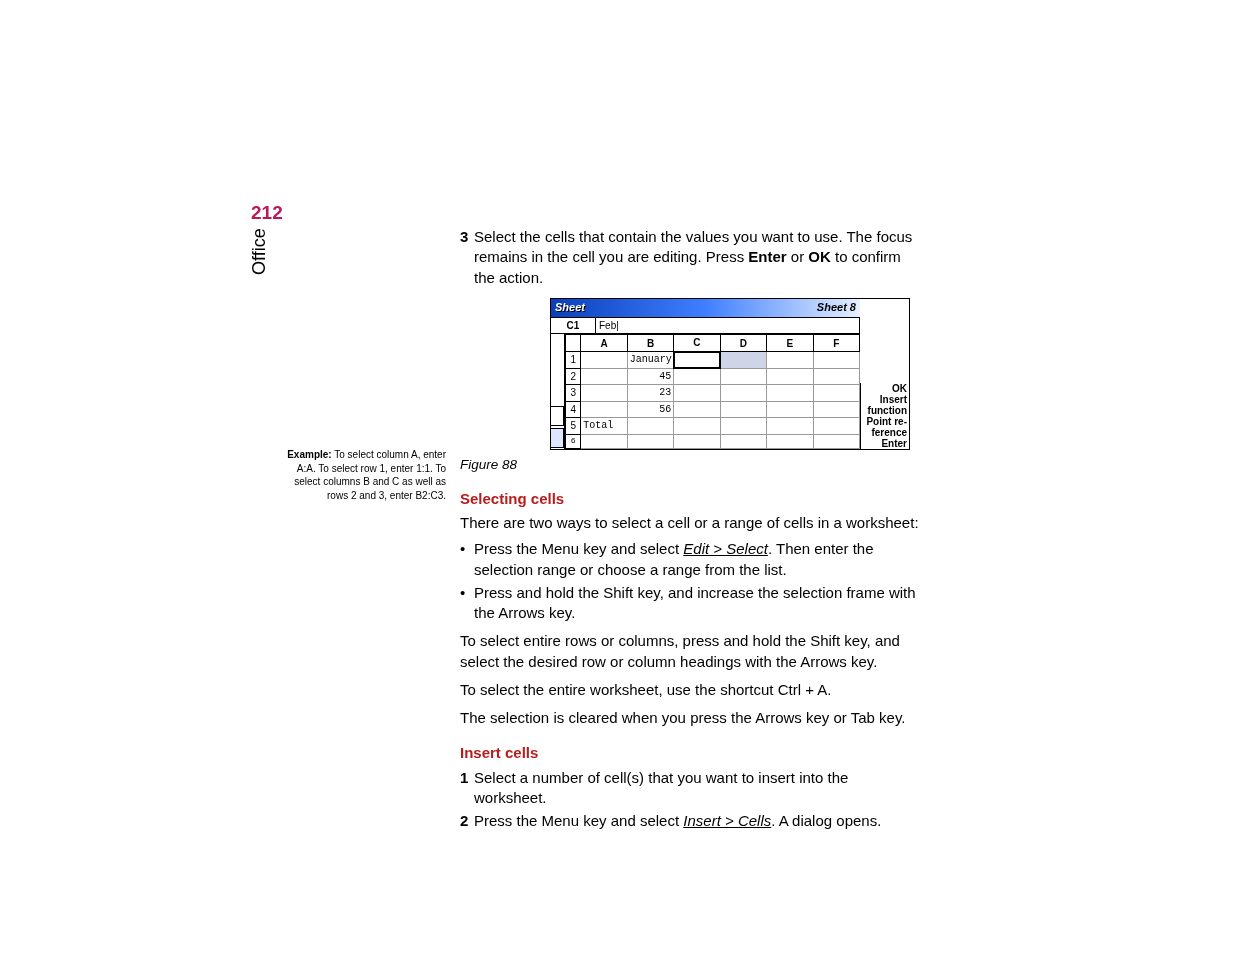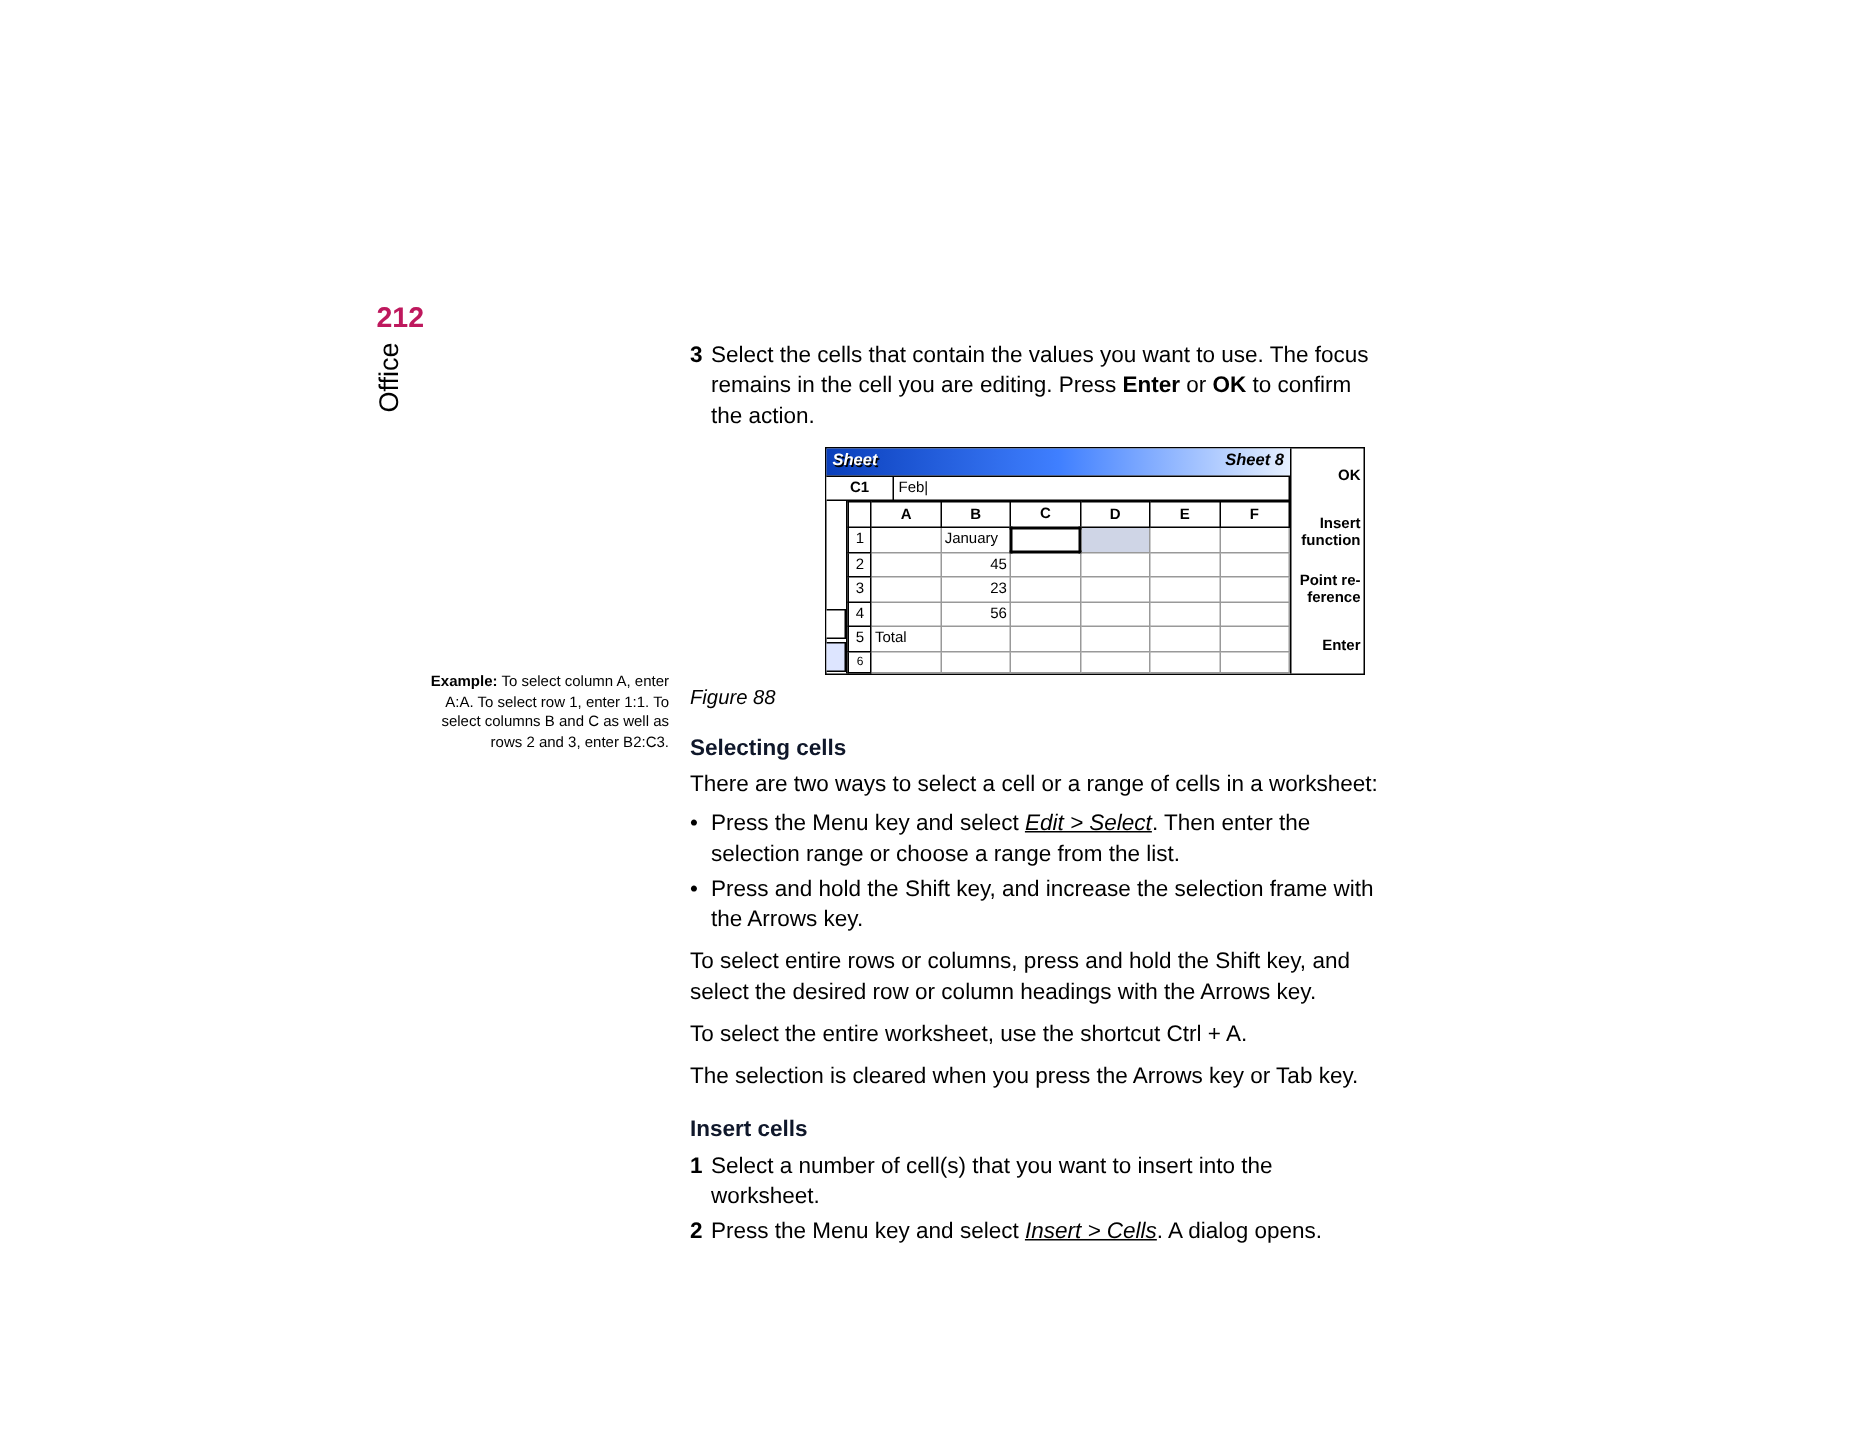--- a/index.html
+++ b/index.html
@@ -75,38 +75,39 @@
   .step-text, .bullet-text { flex: 1; }
   .step-text b, .bullet-text b { font-weight: bold; }
   .step-text i, .bullet-text i { font-style: italic; text-decoration: underline; }
   .para { margin: 8px 0; }
   .figure-caption {
     font-style: italic;
     font-size: 13.5px;
     margin-top: 6px;
   }
   .heading-blue {
-    color: #0f172a;
+    color: #b91c1c;
     font-weight: bold;
     font-size: 15px;
     margin-top: 15px;
     margin-bottom: 4px;
   }
   .intro-text {
     margin-bottom: 6px;
   }
 
   
   .sheet-figure {
     margin: 10px 0 0 90px;
     width: 360px;
     border: 1px solid #000;
     box-sizing: border-box;
     background: #fff;
     display: flex;
+    align-items: flex-end;
   }
   .sheet-left {
     flex: 1;
     display: flex;
     flex-direction: column;
   }
   .titlebar {
     height: 18px;
     background: linear-gradient(to right, #0a3fbb, #3f7fff, #e6f0ff);
     display: flex;
@@ -177,21 +178,21 @@
     font-weight: normal;
     text-align: center;
     border: 1px solid #000;
     width: 14px;
   }
   .grid-table .corner {
     background: #fff;
     border: 1px solid #000;
     width: 14px;
   }
-  .grid-table td { text-align: right; }
+  .grid-table td { text-align: right; font-family: Liberation Mono, monospace; }
   .grid-table td.tleft { text-align: left; }
   .grid-table td.selected-cell {
     border: 2px solid #000 !important;
     background: #fff;
   }
   .grid-table td.inactive-cell {
     background: #cfd5e6;
   }
   .softkeys {
     width: 48px;

